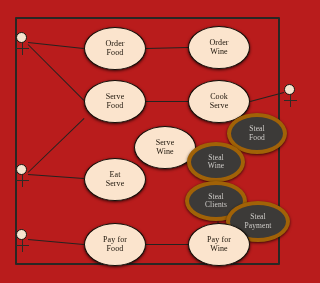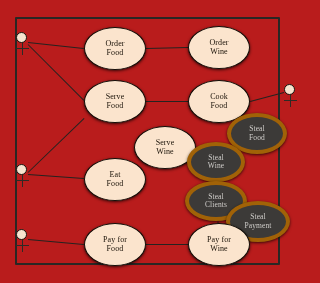--- a/index.html
+++ b/index.html
@@ -141,37 +141,37 @@
       <div class="uc primary" style="left: 188px; top: 26px; width: 62px; height: 43px; font-size: 8px; background: rgb(251, 228, 205); color: rgb(26, 18, 8);">
         <span class="uc-label">Order
 Wine</span>
       </div>
       <div class="uc primary" style="left: 84px; top: 80px; width: 62px; height: 43px; font-size: 8px; background: rgb(251, 228, 205); color: rgb(26, 18, 8);">
         <span class="uc-label">Serve
 Food</span>
       </div>
       <div class="uc primary" style="left: 188px; top: 80px; width: 62px; height: 43px; font-size: 8px; background: rgb(251, 228, 205); color: rgb(26, 18, 8);">
         <span class="uc-label">Cook
-Food</span>
+Serve</span>
       </div>
       <div class="uc secondary" style="left: 227px; top: 113px; width: 60px; height: 41px; font-size: 7.5px; background: rgb(60, 58, 56); color: rgb(207, 205, 202);">
         <span class="uc-label">Steal
 Food</span>
       </div>
       <div class="uc primary" style="left: 134px; top: 126px; width: 62px; height: 43px; font-size: 8px; background: rgb(251, 228, 205); color: rgb(26, 18, 8);">
         <span class="uc-label">Serve
 Wine</span>
       </div>
       <div class="uc secondary" style="left: 187px; top: 142px; width: 58px; height: 40px; font-size: 7.5px; background: rgb(60, 58, 56); color: rgb(207, 205, 202);">
         <span class="uc-label">Steal
 Wine</span>
       </div>
       <div class="uc primary" style="left: 84px; top: 158px; width: 62px; height: 43px; font-size: 8px; background: rgb(251, 228, 205); color: rgb(26, 18, 8);">
         <span class="uc-label">Eat
-Food</span>
+Serve</span>
       </div>
       <div class="uc secondary" style="left: 185px; top: 181px; width: 62px; height: 40px; font-size: 7.5px; background: rgb(60, 58, 56); color: rgb(207, 205, 202);">
         <span class="uc-label">Steal
 Clients</span>
       </div>
       <div class="uc secondary" style="left: 226px; top: 201px; width: 64px; height: 41px; font-size: 7.5px; background: rgb(60, 58, 56); color: rgb(207, 205, 202);">
         <span class="uc-label">Steal
 Payment</span>
       </div>
       <div class="uc primary" style="left: 84px; top: 223px; width: 62px; height: 43px; font-size: 8px; background: rgb(251, 228, 205); color: rgb(26, 18, 8);">

